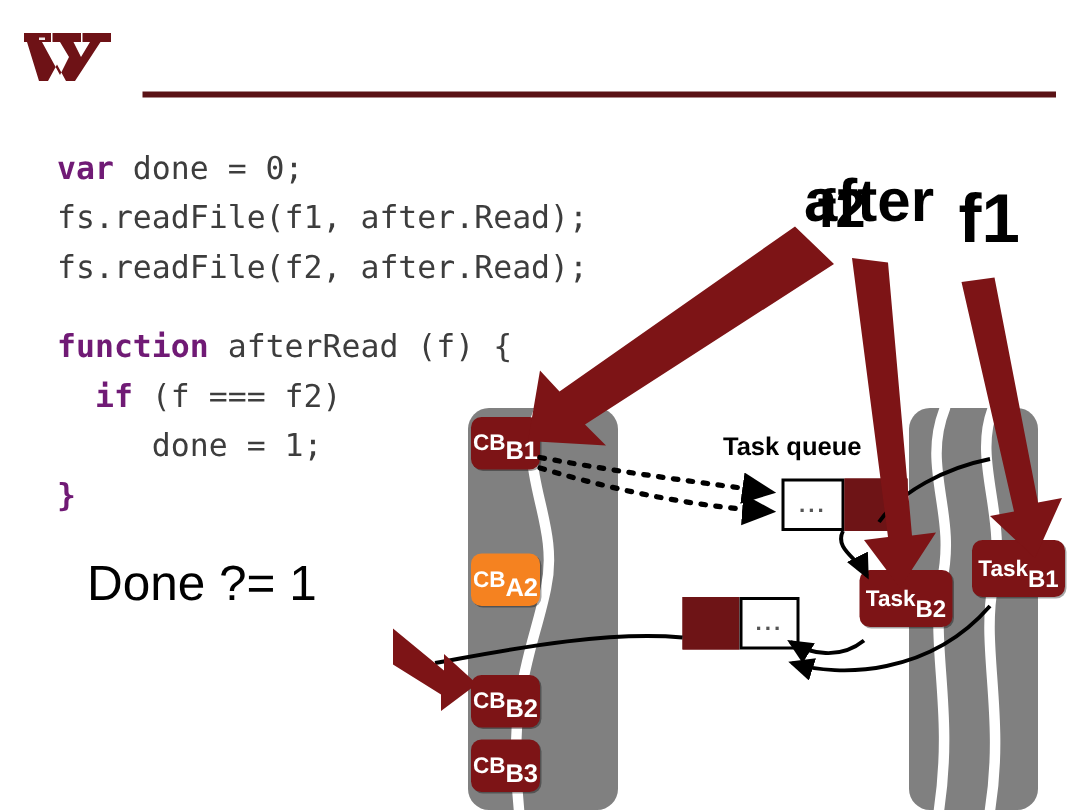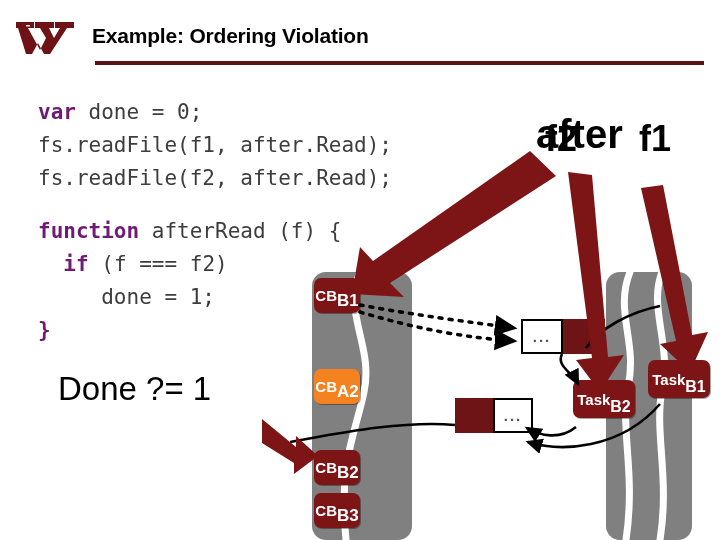--- a/index.html
+++ b/index.html
@@ -76,21 +76,21 @@
     font-size: 40px;
     font-weight: bold;
   }
   #label-f2 {
     left: 545px; top: 118px;
     font-size: 36px;
     font-weight: bold;
   }
   #label-f1 {
     left: 639px; top: 118px;
-    font-size: 36px;
+    font-size: 46px;
     font-weight: bold;
   }
 
   
   #diagram {
     position: absolute;
     left: 0; top: 0;
     width: 720px; height: 540px;
     z-index: 2;
   }
@@ -169,21 +169,20 @@
     <svg width="62" height="36" viewBox="0 0 62 36">
       <g fill="#6e1216">
         <path d="M2 4 L20 4 L20 10 L14 10 L26 32 L32 20 L26 10 L21 10 L21 4 L40 4 L40 10 L35 10 L40 20 L46 10 L41 10 L41 4 L60 4 L60 10 L53 10 L36 36 L30 36 L24 25 L18 36 L12 36 L4 10 L2 10 Z"></path>
       </g>
       <g fill="#ffffff" opacity="0.9">
         <path d="M7 7 L16 7 L16 8.6 L12 8.6 L12 7 Z"></path>
       </g>
     </svg>
   </div>
 
-  <div id="page-title">Example: Ordering Violation</div>
   <div id="title-rule" style="background: rgb(90, 18, 22);"></div>
 </div>
 
 <div id="diagram">
 
   <div id="col-left" class="gray-col"></div>
   <div id="col-right" class="gray-col"></div>
 
   <svg class="wave" style="left:312px; top:272px;" width="100" height="268">
     <path d="M48 0 C 30 40, 62 75, 52 120 C 44 160, 26 190, 34 268" stroke="#ffffff" stroke-width="7" fill="none" stroke-linecap="round"></path>
@@ -212,20 +211,21 @@
 
   <div class="chip task" style="left: 573px; top: 380px; background: rgb(125, 20, 22);">
     <span class="main">Task</span>
       <span class="sub">B2</span>
   </div>
   <div class="chip task" style="left: 648px; top: 360px; background: rgb(125, 20, 22);">
     <span class="main">Task</span>
       <span class="sub">B1</span>
   </div>
 
+  <div class="queue-label" style="left:482px; top:288px;">Task queue</div>
   <div class="queue" style="left:521px; top:319px;">
     <div class="cell" style="width:42px; height:35px;">...</div>
     <div class="cell filled" style="width:21px; height:35px;"></div>
     <div class="cell filled" style="width:21px; height:35px;"></div>
   </div>
 
   <div class="queue" style="left:455px; top:398px;">
     <div class="cell filled" style="width:19px; height:35px;"></div>
     <div class="cell filled" style="width:19px; height:35px;"></div>
     <div class="cell" style="width:40px; height:35px;">...</div>

